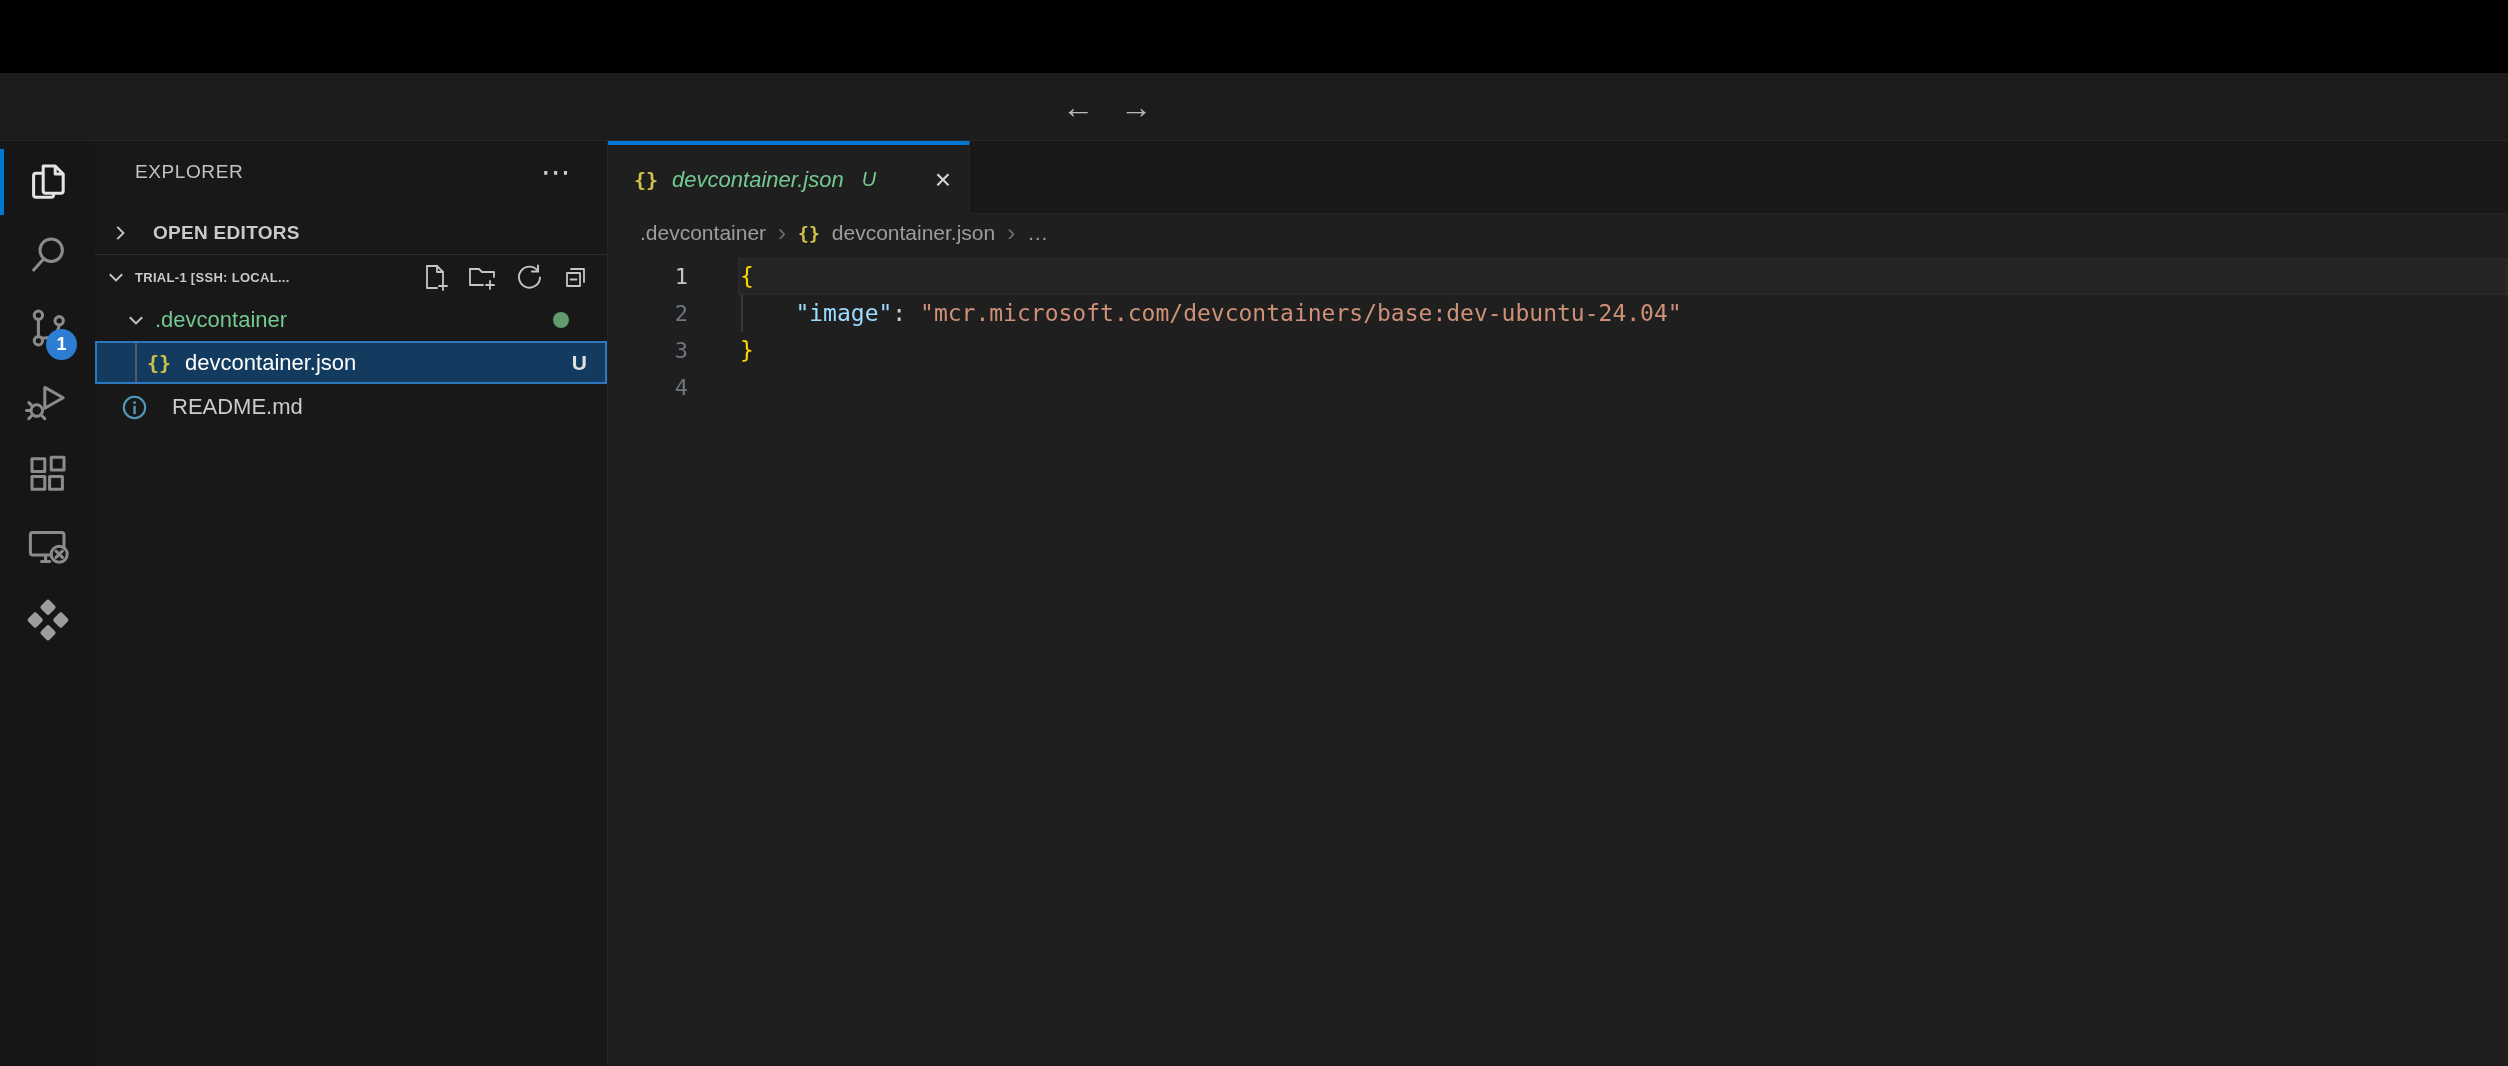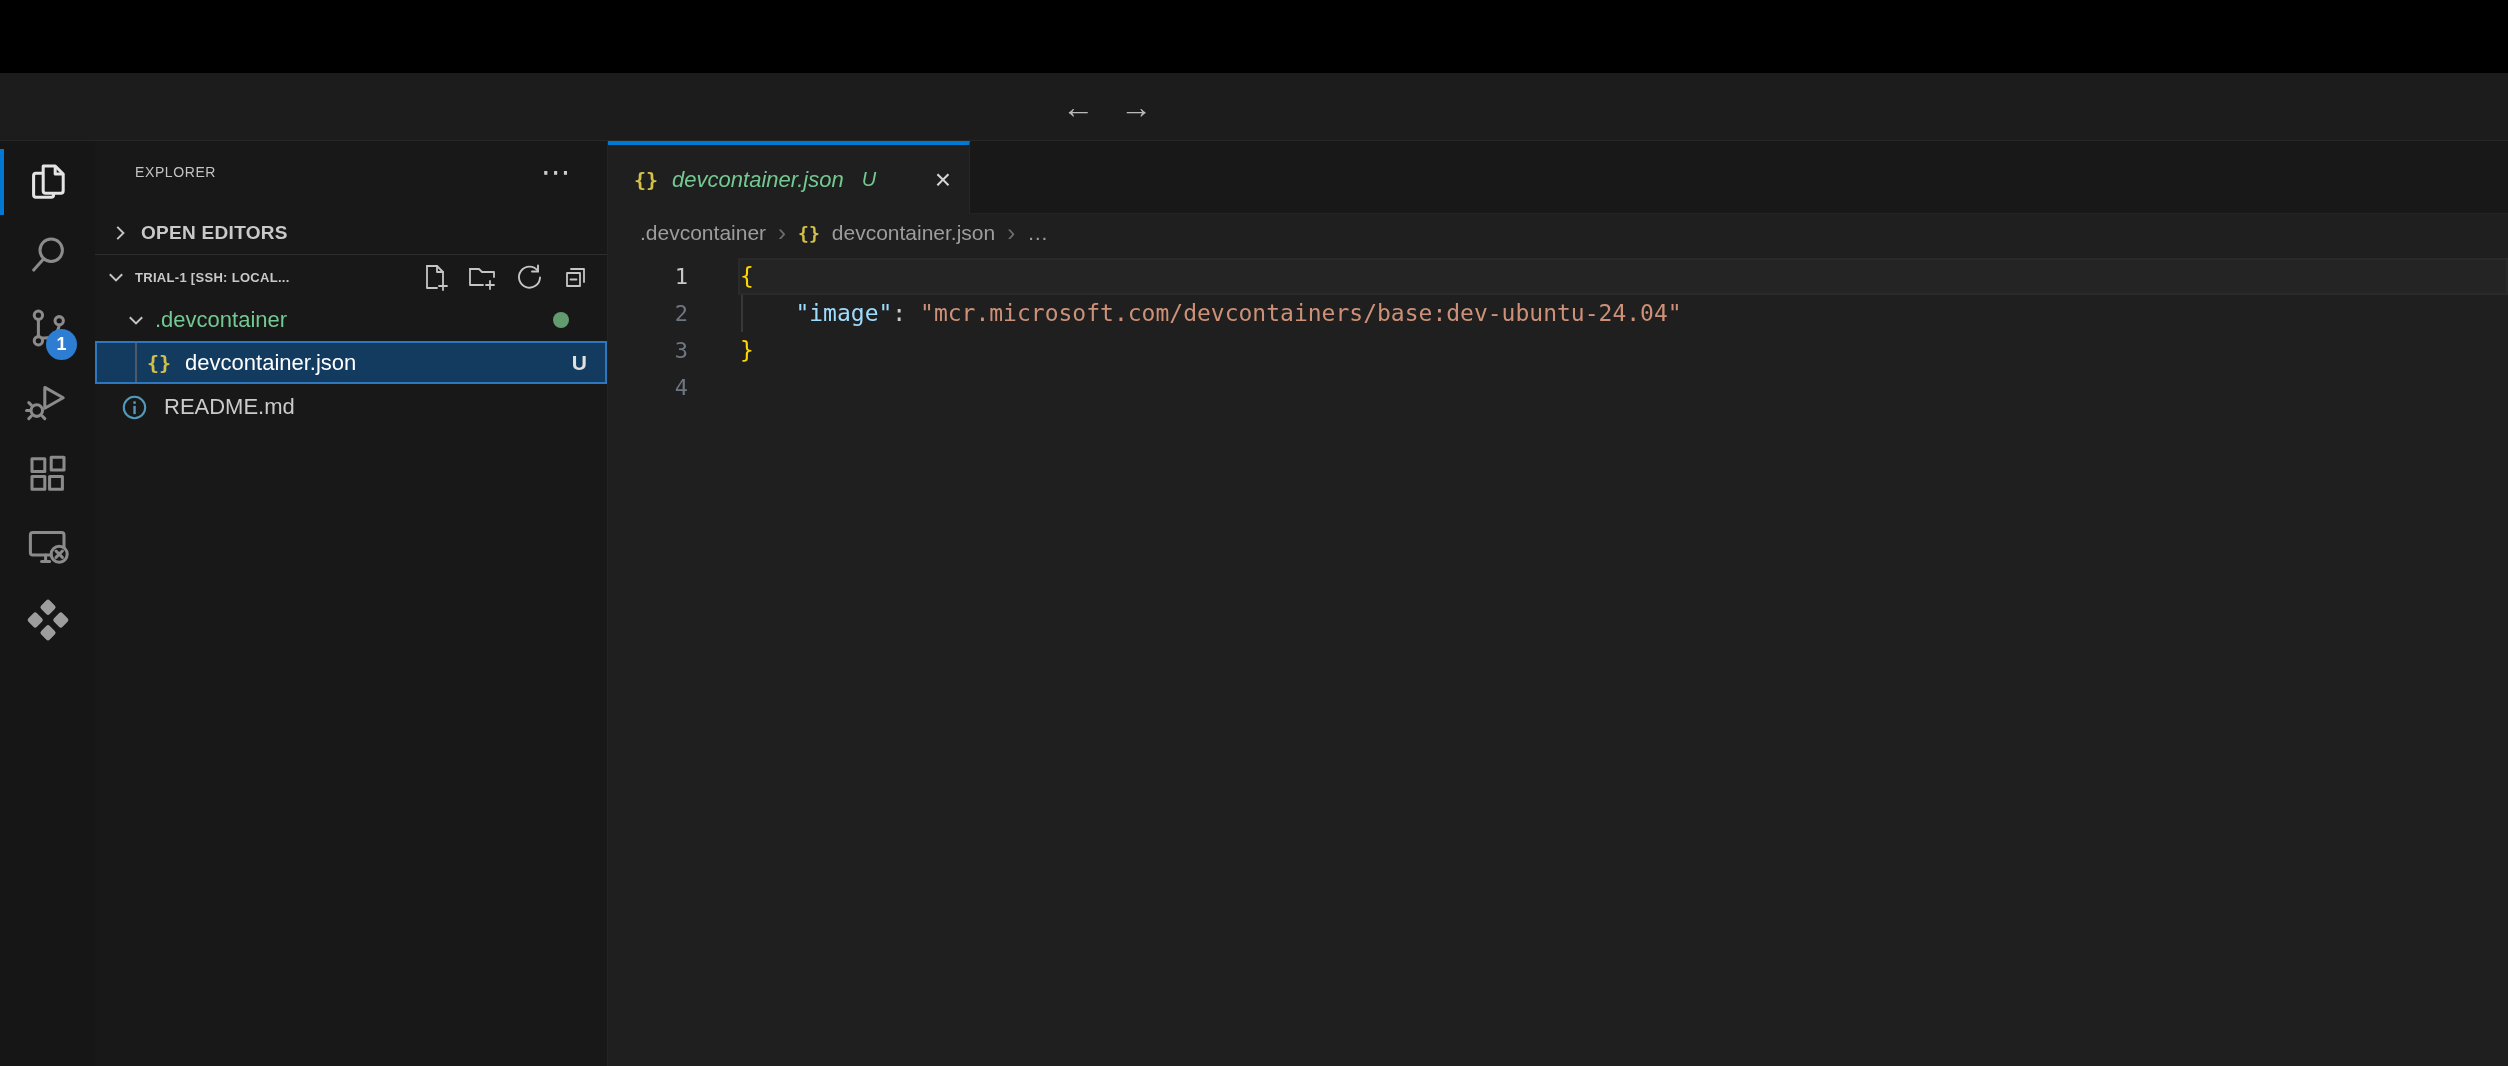--- a/index.html
+++ b/index.html
@@ -21,37 +21,37 @@
 
   
   #activitybar{width:95px;flex:none;background:#161616;position:relative;}
   .act-item{position:absolute;left:0;width:95px;height:73px;display:flex;align-items:center;justify-content:center;}
   .act-indicator{position:absolute;left:0;top:4px;width:4px;height:66px;background:#0078d4;}
   .scm-badge{position:absolute;left:46px;top:38px;width:31px;height:31px;border-radius:50%;background:#2d7dd2;color:#fff;font-size:18px;font-weight:700;display:flex;align-items:center;justify-content:center;}
 
   
   #sidebar{width:513px;flex:none;background:#181818;border-right:1px solid #242424;position:relative;box-sizing:border-box;}
   #sidebar-header{position:absolute;top:0;left:0;right:0;height:62px;display:flex;align-items:center;padding:0 36px 0 40px;}
-  #sidebar-title{font-size:14px;letter-spacing:.6px;color:#c3c3c3;}
+  #sidebar-title{font-size:19px;letter-spacing:.6px;color:#c3c3c3;}
   #sidebar-more{margin-left:auto;font-size:30px;color:#cccccc;line-height:0;}
   .row{display:flex;align-items:center;color:#c9c9c9;}
-  #open-editors-row{position:absolute;top:74px;left:0;right:0;height:36px;padding-left:14px;gap:10px;font-weight:700;font-size:19px;letter-spacing:.3px;}
+  #open-editors-row{position:absolute;top:74px;left:0;right:0;height:36px;padding-left:14px;gap:22px;font-weight:700;font-size:19px;letter-spacing:.3px;}
   #section-sep{position:absolute;top:113px;left:0;right:0;height:1px;background:#2d2d2d;}
   #workspace-row{position:absolute;top:115px;left:0;right:0;height:42px;padding-left:10px;gap:8px;font-weight:700;font-size:13px;letter-spacing:.3px;}
   #workspace-actions{margin-left:auto;display:flex;align-items:center;gap:17px;padding-right:16px;}
   .tree-label{font-size:22px;}
   #folder-row{position:absolute;top:158px;left:0;right:0;height:42px;padding-left:30px;gap:8px;}
   #folder-row .tree-label{color:#73c991;}
   #untracked-dot{position:absolute;right:38px;top:13px;width:16px;height:16px;border-radius:50%;background:#629b6e;}
   #selected-row{position:absolute;top:200px;left:0;right:0;height:43px;background:#123b5f;border:2px solid #2d77bf;box-sizing:border-box;display:flex;align-items:center;padding-left:50px;gap:14px;}
   #selected-row .tree-guide{position:absolute;left:38px;top:0;bottom:0;width:2px;background:#4e5a66;}
   #selected-row .tree-label{color:#ffffff;}
   .json-glyph{font-family:"DejaVu Sans Mono",monospace;font-weight:700;color:#d2c04a;font-size:20px;}
   #selected-badge{margin-left:auto;padding-right:18px;font-size:21px;color:#e0e0e0;font-weight:600;}
-  #readme-row{position:absolute;top:245px;left:0;right:0;height:42px;padding-left:26px;gap:16px;}
+  #readme-row{position:absolute;top:245px;left:0;right:0;height:42px;padding-left:26px;gap:24px;}
   #readme-row .tree-label{color:#cbcbcb;}
 
   
   #editor{flex:1;position:relative;background:#1f1f1f;}
   #tabstrip{position:absolute;top:0;left:0;right:0;height:73px;background:#181818;border-bottom:1px solid #232323;box-sizing:border-box;}
   #tab{position:absolute;left:0;top:0;width:362px;height:73px;background:#1f1f1f;border-top:4px solid #0078d4;border-right:1px solid #262626;box-sizing:border-box;display:flex;align-items:center;padding:0 18px 0 26px;gap:14px;}
   #tab-label{font-size:22px;font-style:italic;color:#73c991;}
   #tab-badge{font-size:20px;font-style:italic;color:#73c991;margin-left:4px;}
   #tab-close{margin-left:auto;font-size:28px;color:#d6d6d6;line-height:1;}
   #breadcrumbs{position:absolute;top:73px;left:0;right:0;height:38px;display:flex;align-items:center;gap:12px;padding-left:32px;color:#9d9d9d;font-size:21px;}

